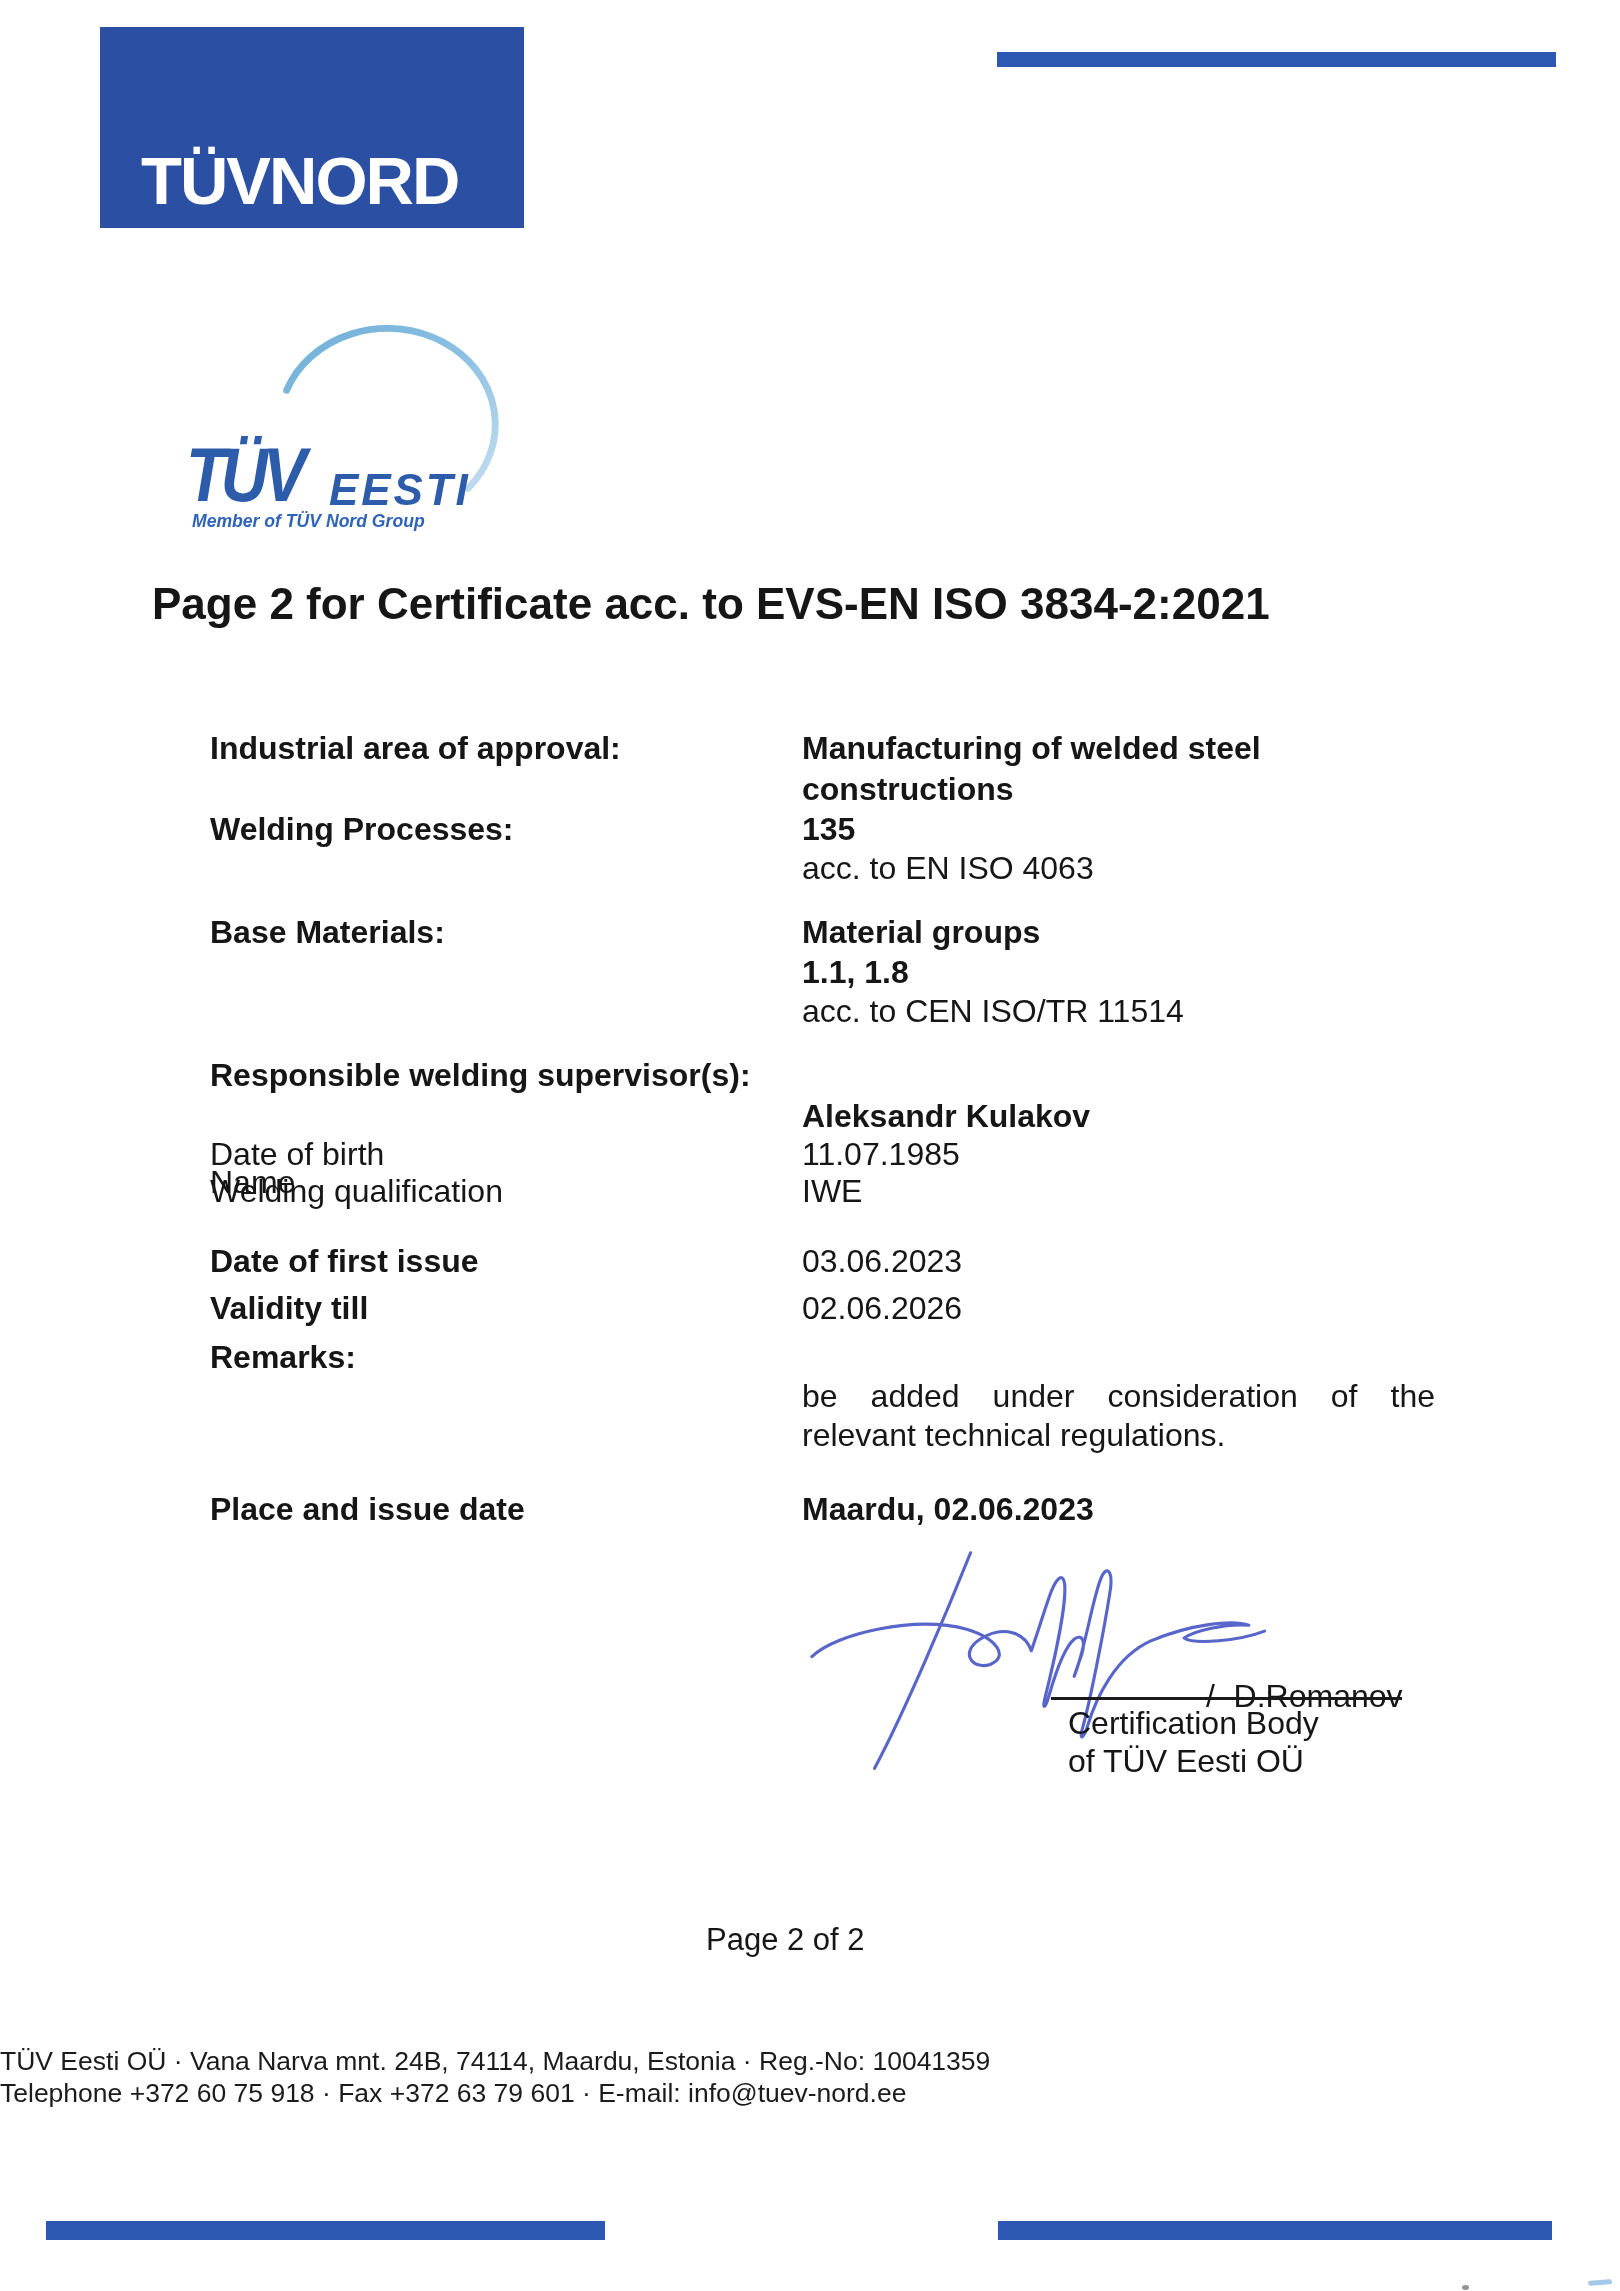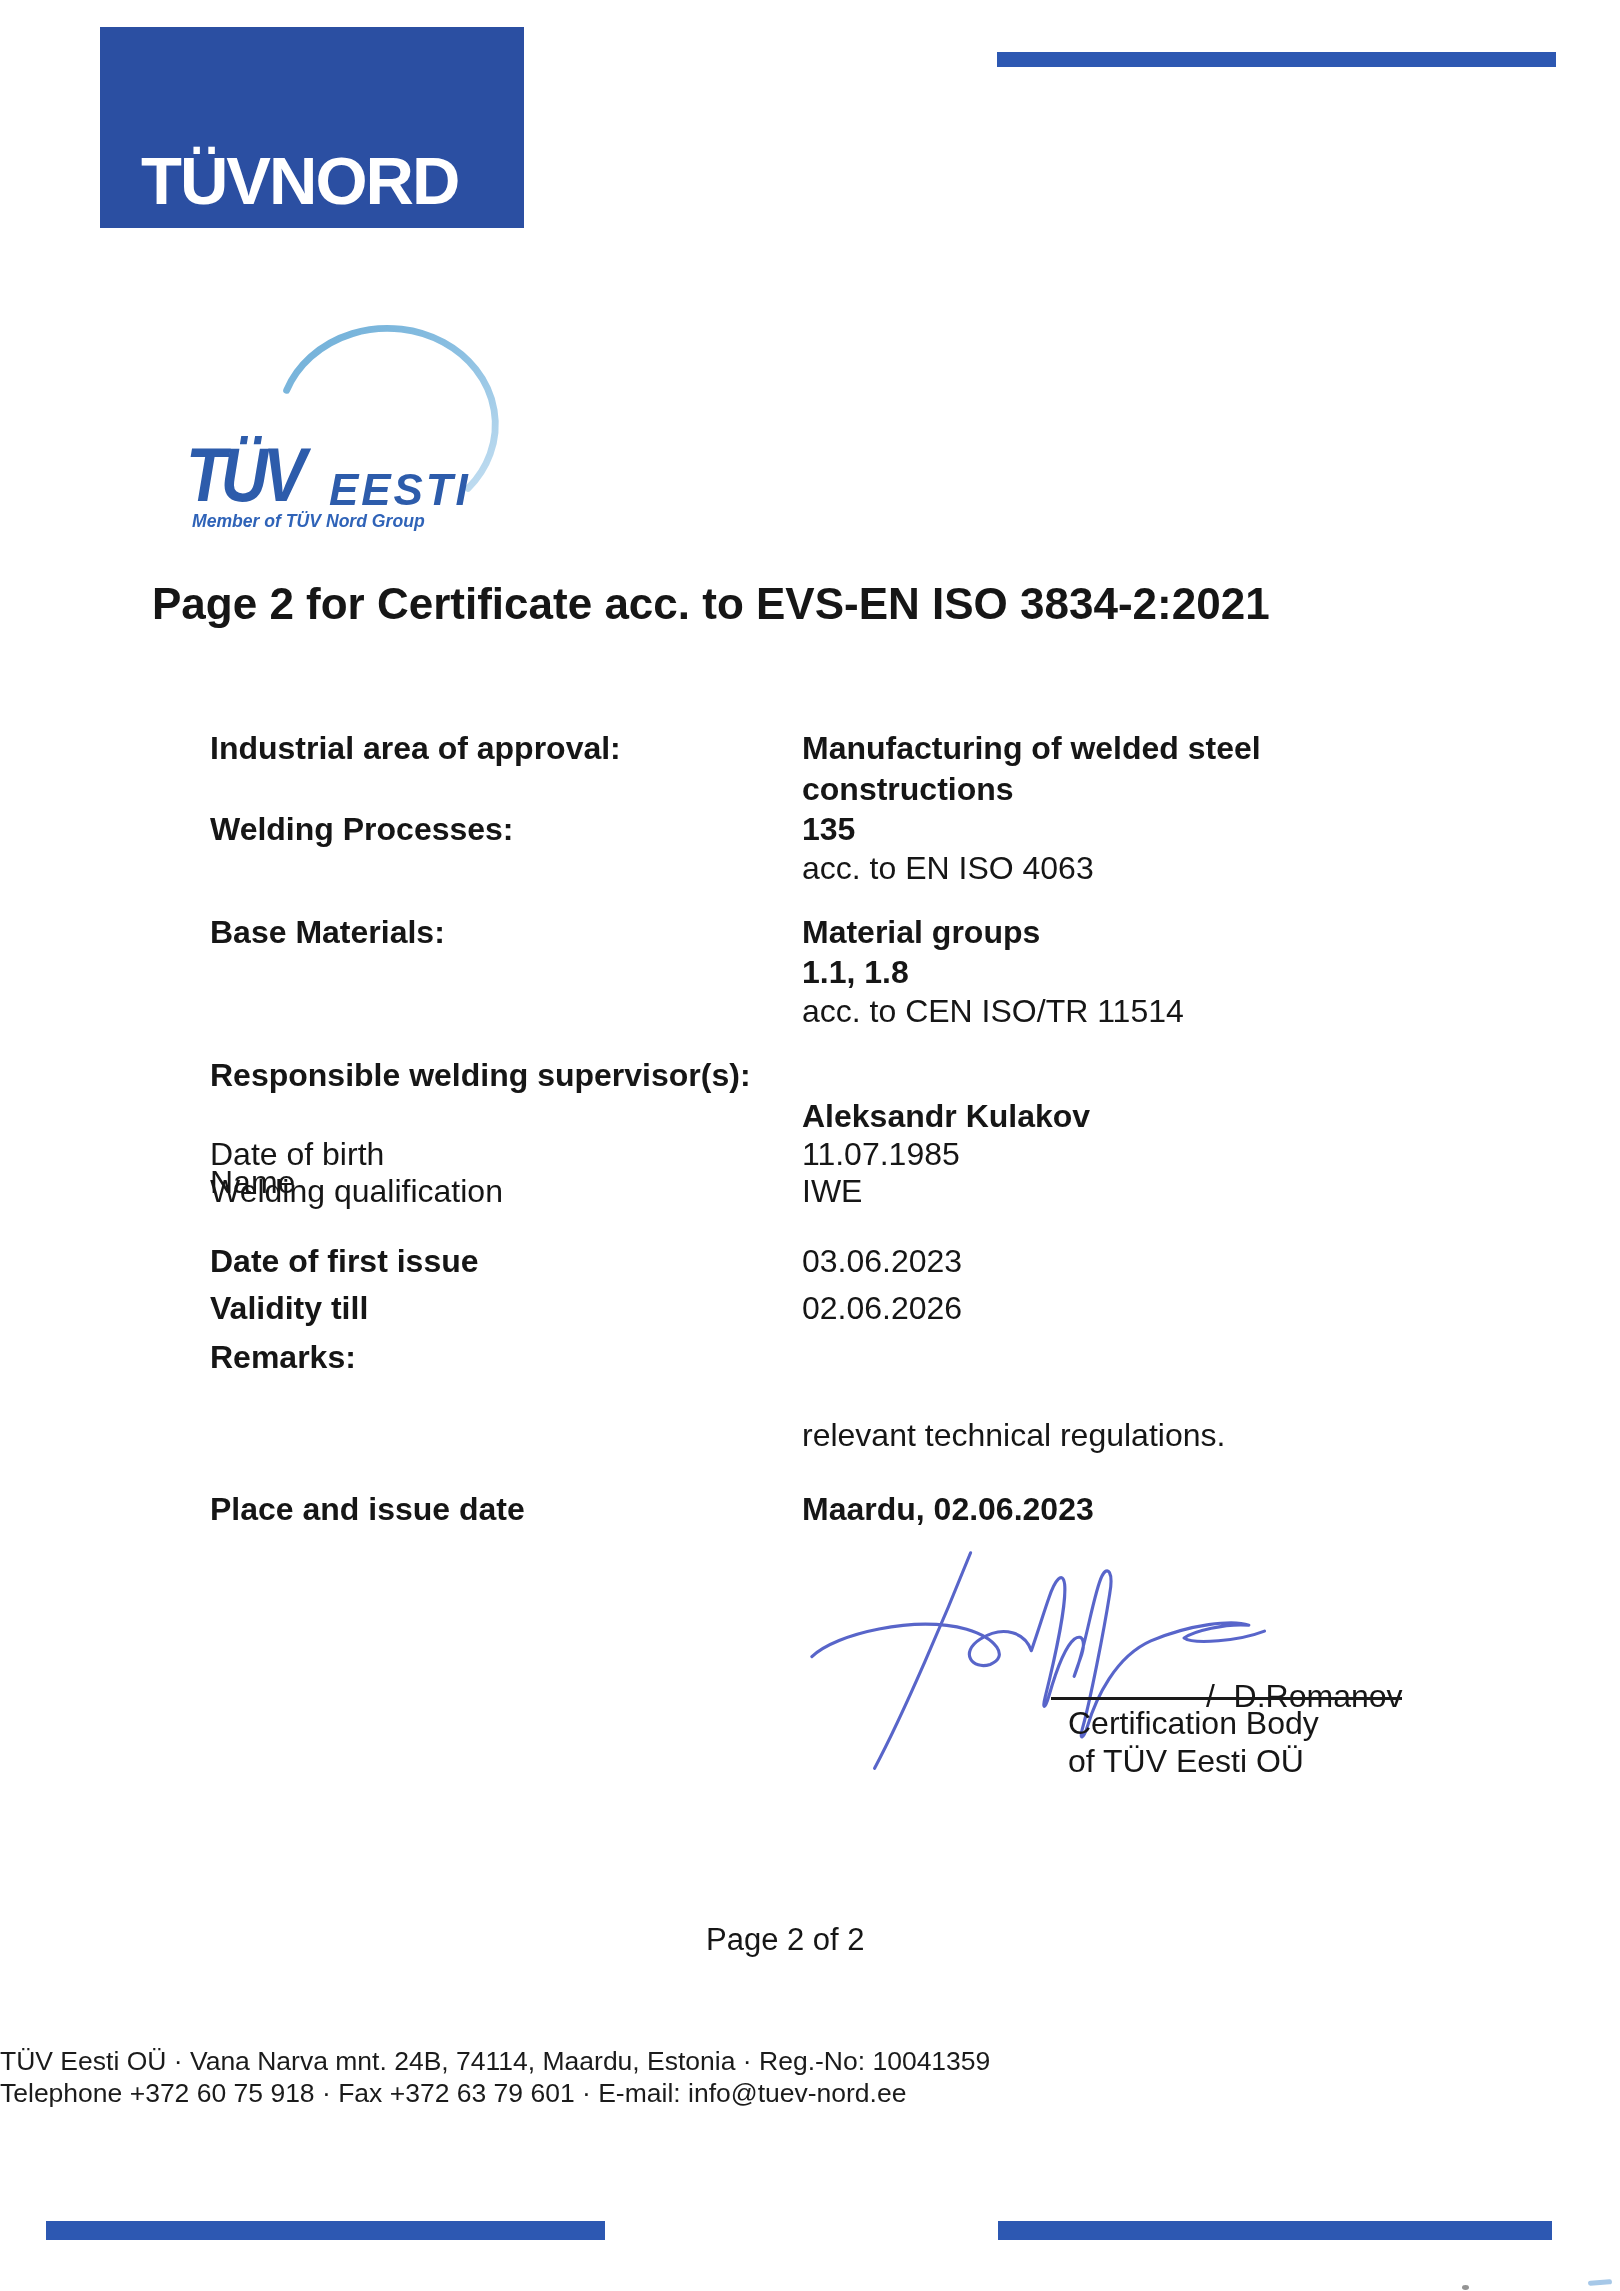--- a/index.html
+++ b/index.html
@@ -95,20 +95,21 @@
   <div class="t val" style="top:1136px">11.07.1985</div>
   <div class="t lab" style="top:1173px">Welding qualification</div>
   <div class="t val" style="top:1173px">IWE</div>
 
   <div class="t b lab" style="top:1243px">Date of first issue</div>
   <div class="t val" style="top:1243px">03.06.2023</div>
   <div class="t b lab" style="top:1290px">Validity till</div>
   <div class="t val" style="top:1290px">02.06.2026</div>
 
   <div class="t b lab" style="top:1339px">Remarks:</div>
+  <div class="t val just" style="top:1378px">be added under consideration of the</div>
   <div class="t val" style="top:1417px">relevant technical regulations.</div>
 
   <div class="t b lab" style="top:1491px">Place and issue date</div>
   <div class="t b val" style="top:1491px">Maardu, 02.06.2023</div>
 
   <svg class="sig-svg" viewBox="0 0 500 245">
     <g fill="none" stroke="#4a58c5" stroke-width="3.2" stroke-linecap="round" stroke-linejoin="round" opacity="0.92">
       <path d="M 10 118 C 35 94 115 76 168 90 C 198 99 212 118 192 126 C 174 132 160 114 182 100 C 206 85 228 94 234 112 C 241 92 247 72 252 58 C 258 40 266 30 268 44 C 270 64 258 120 248 160 C 245 172 248 172 252 158 C 260 130 268 108 278 100 C 287 94 290 104 284 120 C 279 134 275 146 280 132 C 290 104 298 52 306 36 C 312 24 318 32 314 54 C 308 92 294 164 286 192 C 283 203 287 203 291 190 C 300 160 320 118 356 102 C 396 85 440 80 456 86 C 432 84 400 92 390 99 C 400 106 446 102 472 92"></path>
       <path d="M 74 232 C 104 176 148 72 172 12"></path>
     </g>

